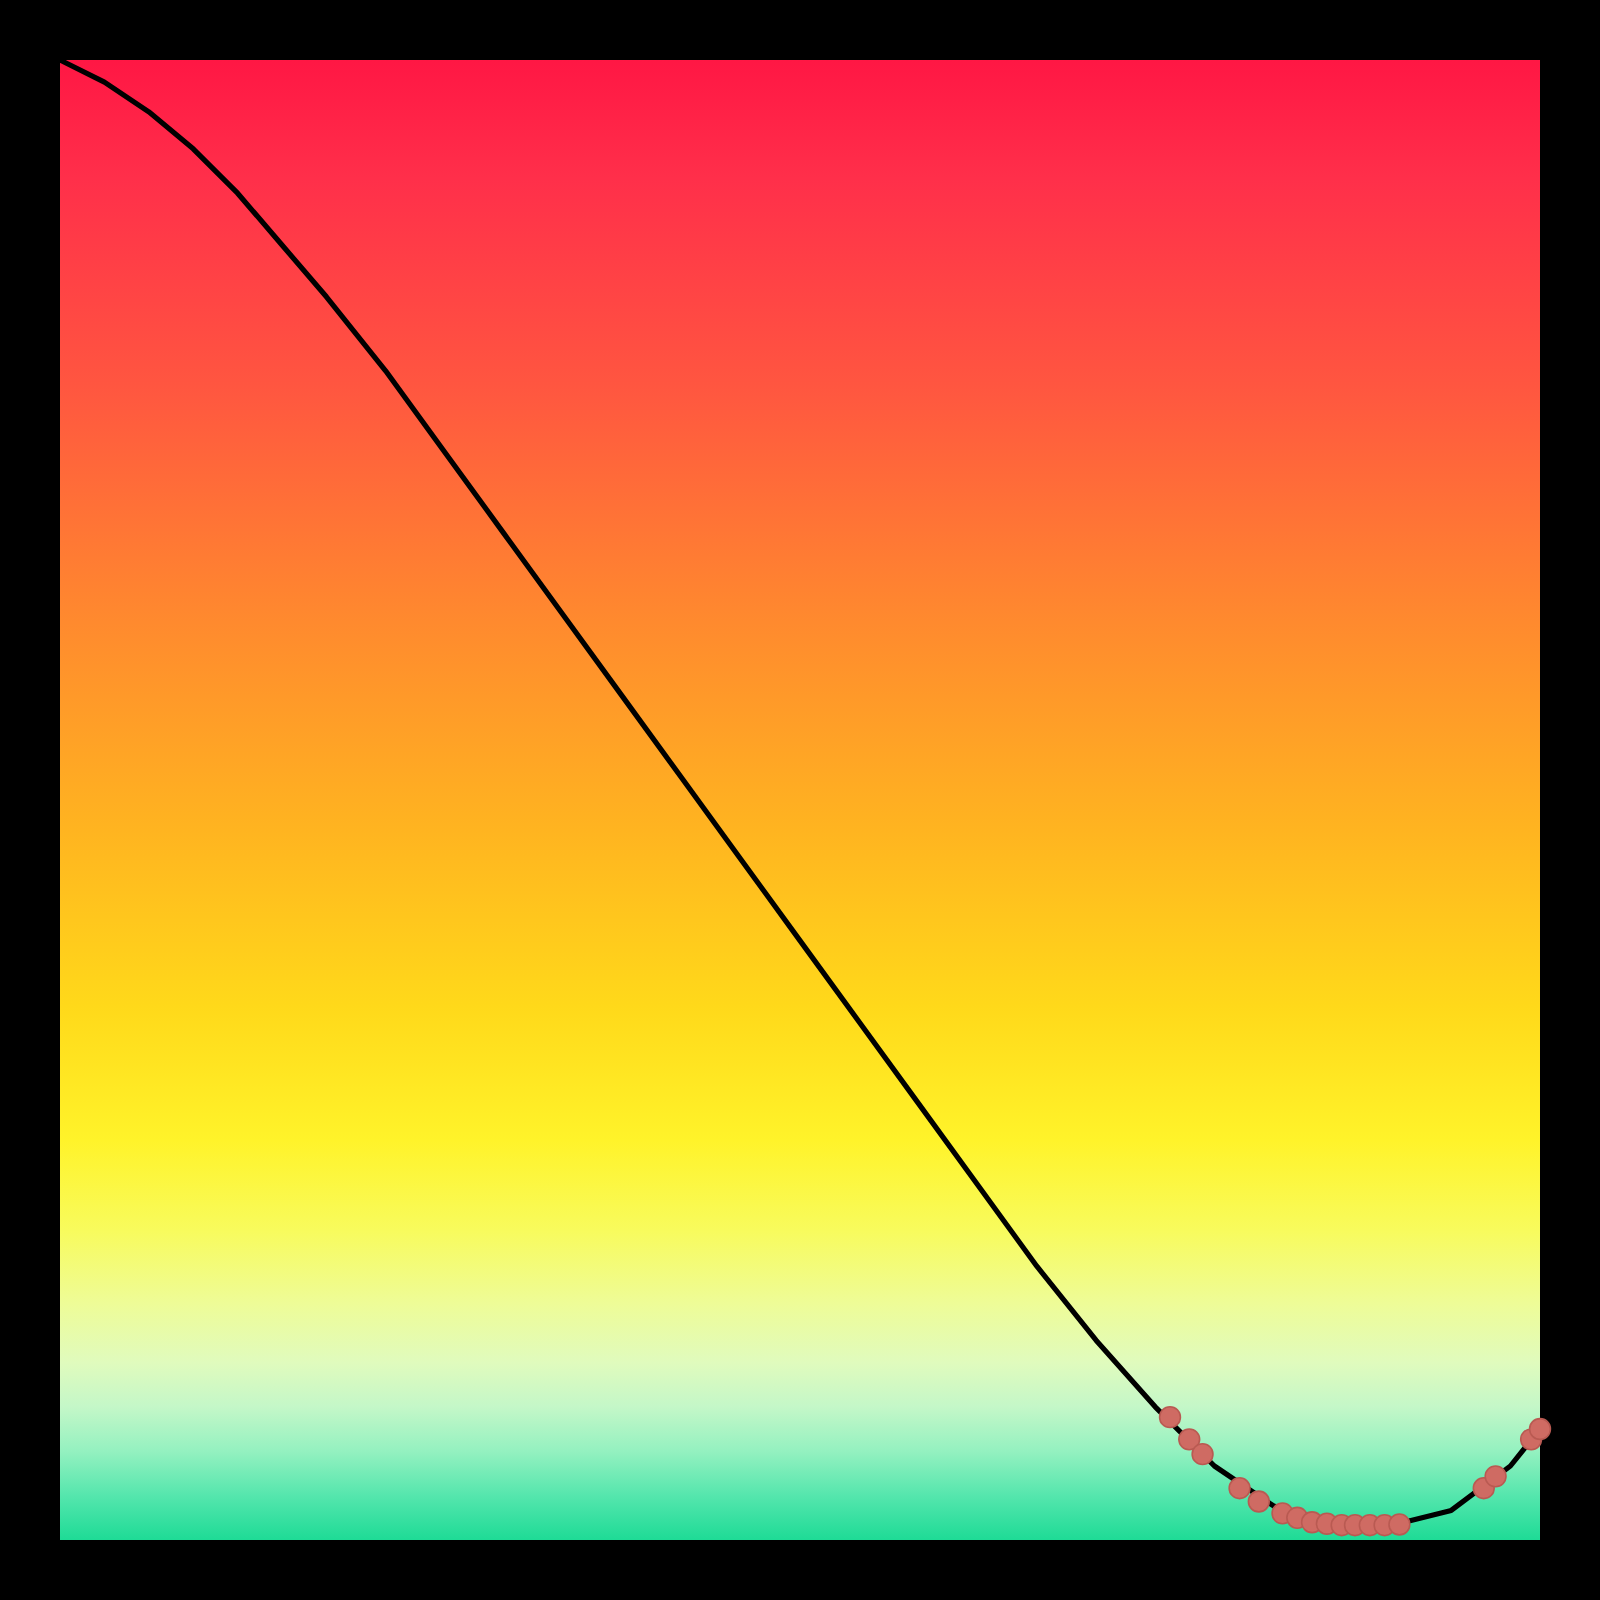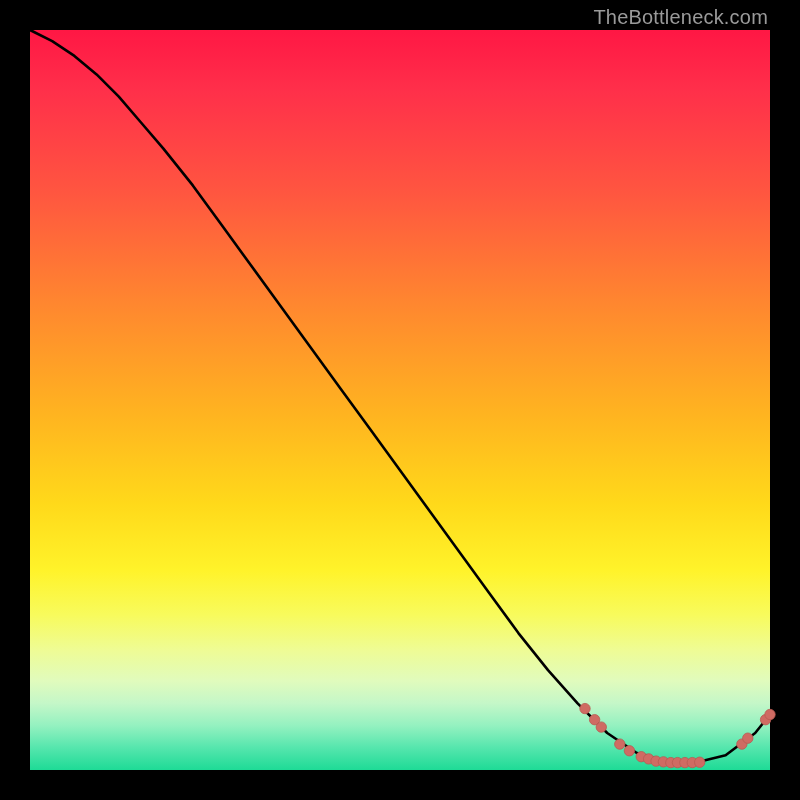--- a/index.html
+++ b/index.html
@@ -57,21 +57,20 @@
     top: 0;
     width: 740px;
     height: 740px;
     overflow: visible;
   }
 </style>
 </head>
 <body>
 
 <div class="frame">
-  <div class="watermark">TheBottleneck.com</div>
 
   <div class="plot">
     <svg class="curve" viewBox="0 0 740 740" preserveAspectRatio="none">
       <path id="curve-path" fill="none" stroke="#000000" stroke-width="2.6" stroke-linejoin="round" stroke-linecap="round" d="M0.00 0.00 L22.20 11.10 L44.40 25.90 L66.60 44.40 L88.80 66.60 L111.00 92.50 L133.20 118.40 L162.80 155.40 L192.40 196.10 L222.00 236.80 L251.60 277.50 L281.20 318.20 L310.80 358.90 L340.40 399.60 L370.00 440.30 L399.60 481.00 L429.20 521.70 L458.80 562.40 L488.40 603.10 L518.00 640.10 L547.60 673.40 L577.20 703.00 L606.80 722.98 L636.40 731.86 L666.00 732.60 L695.60 725.20 L725.20 703.00 L740.00 684.50"></path>
       <g id="markers">
           <circle cx="555.00" cy="678.58" r="5.2" fill="#cf6b63" stroke="#b95a52" stroke-width="0.8"></circle>
           <circle cx="564.62" cy="689.68" r="5.2" fill="#cf6b63" stroke="#b95a52" stroke-width="0.8"></circle>
           <circle cx="571.28" cy="697.08" r="5.2" fill="#cf6b63" stroke="#b95a52" stroke-width="0.8"></circle>
           <circle cx="589.78" cy="714.10" r="5.2" fill="#cf6b63" stroke="#b95a52" stroke-width="0.8"></circle>
           <circle cx="599.40" cy="720.76" r="5.2" fill="#cf6b63" stroke="#b95a52" stroke-width="0.8"></circle>

